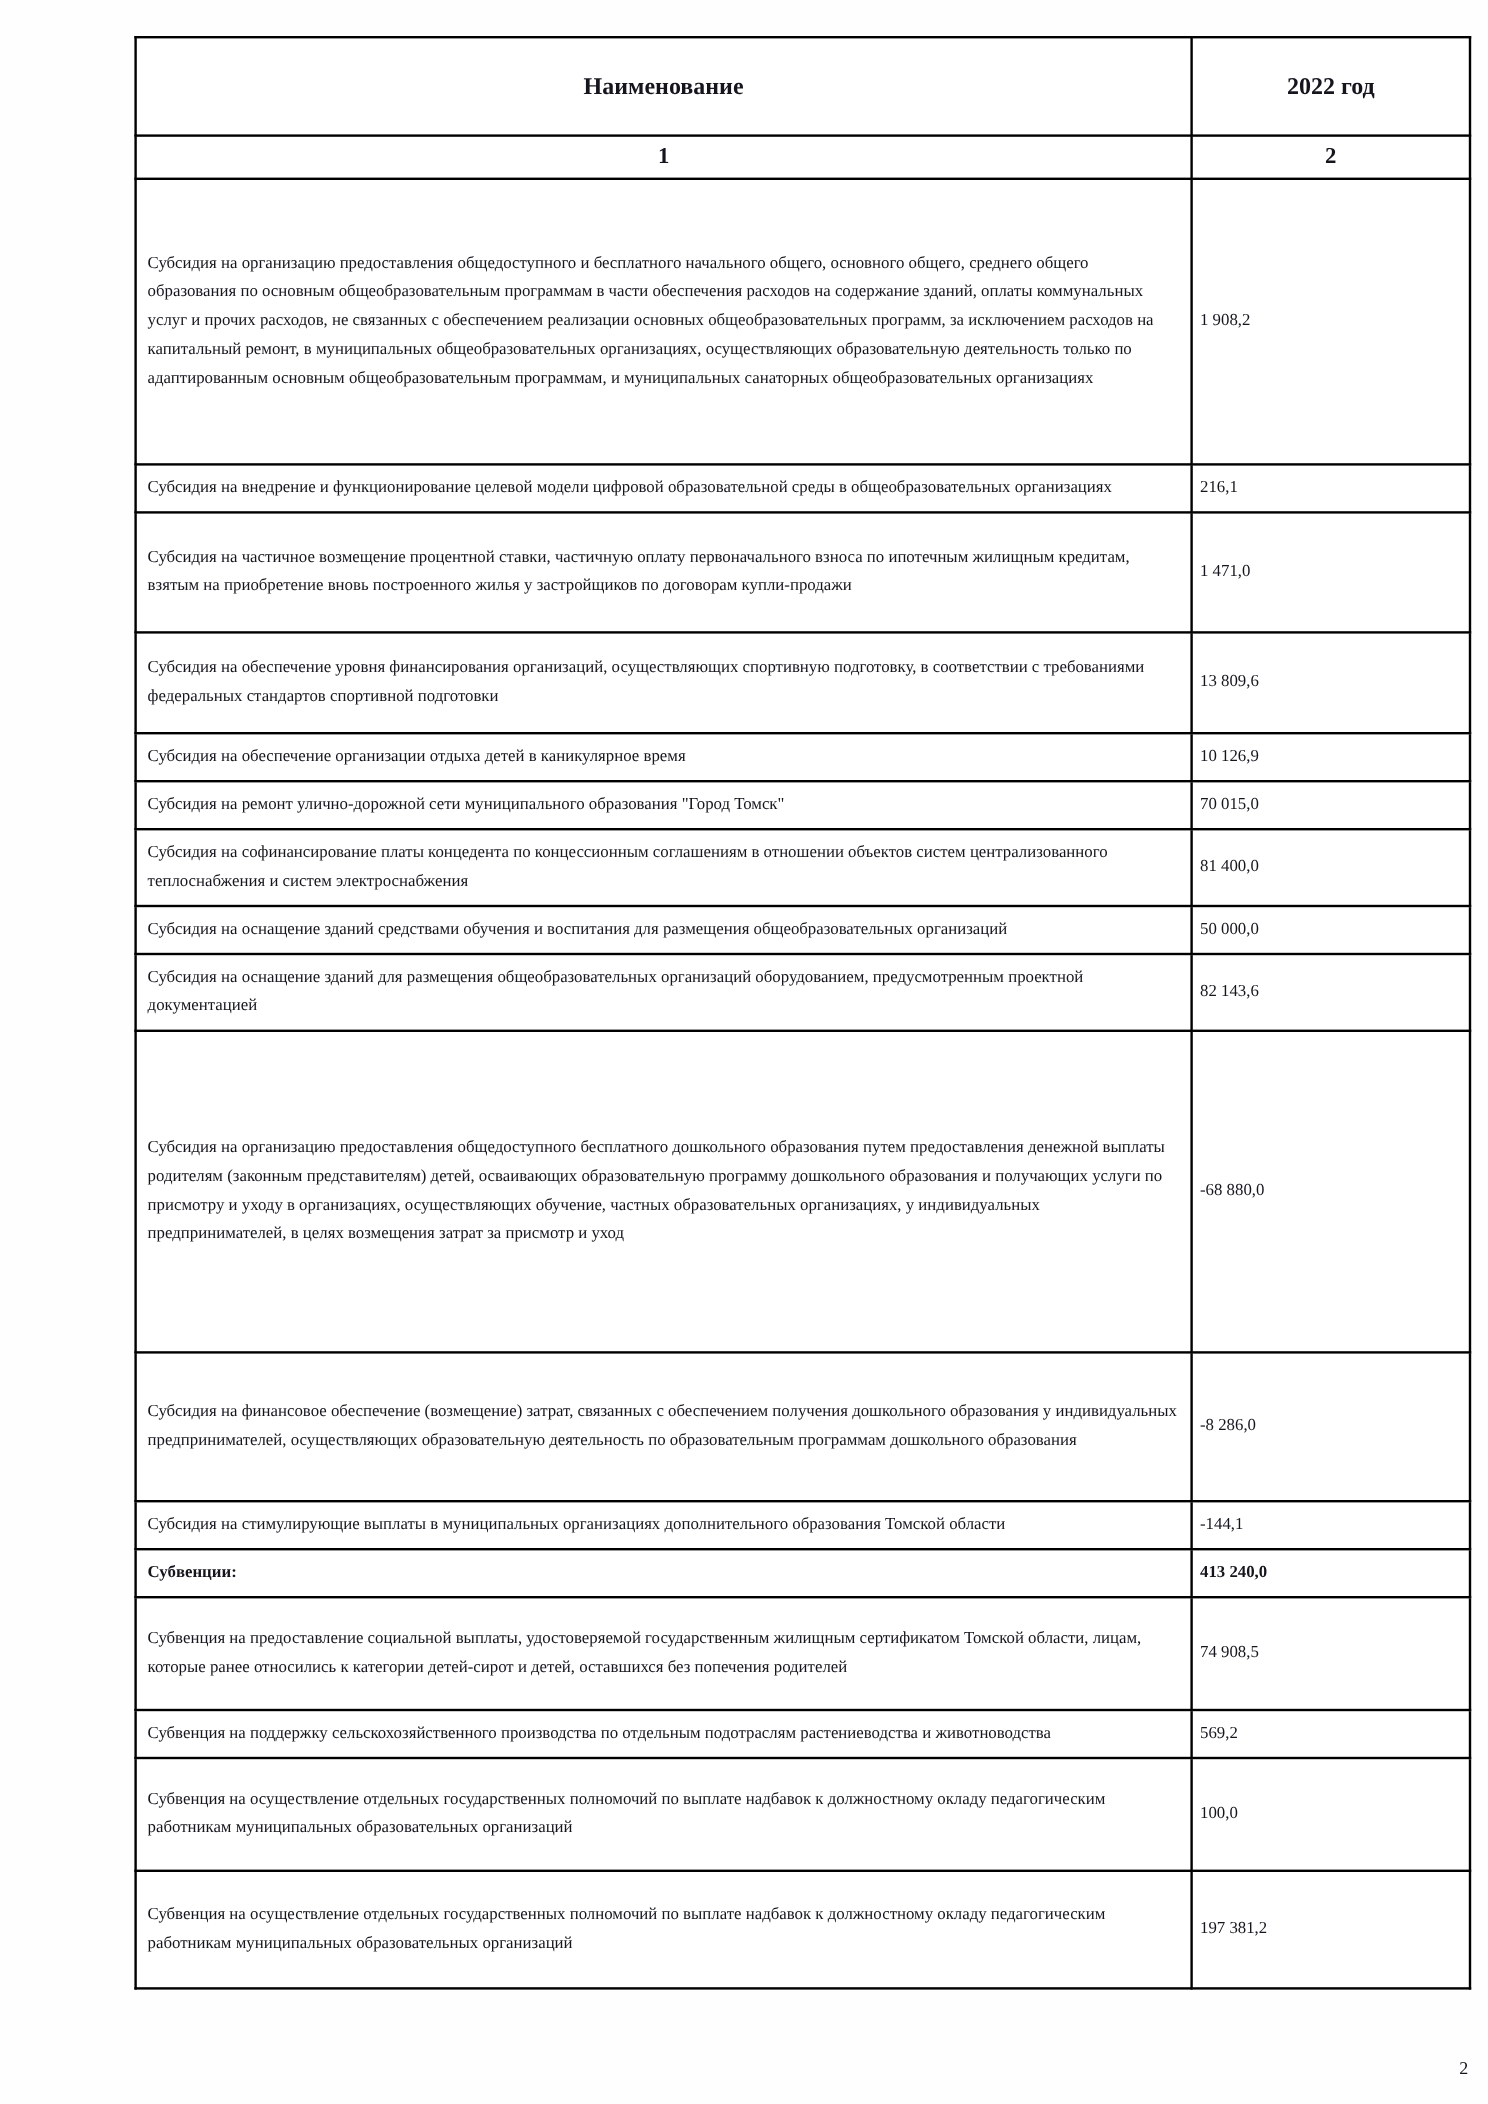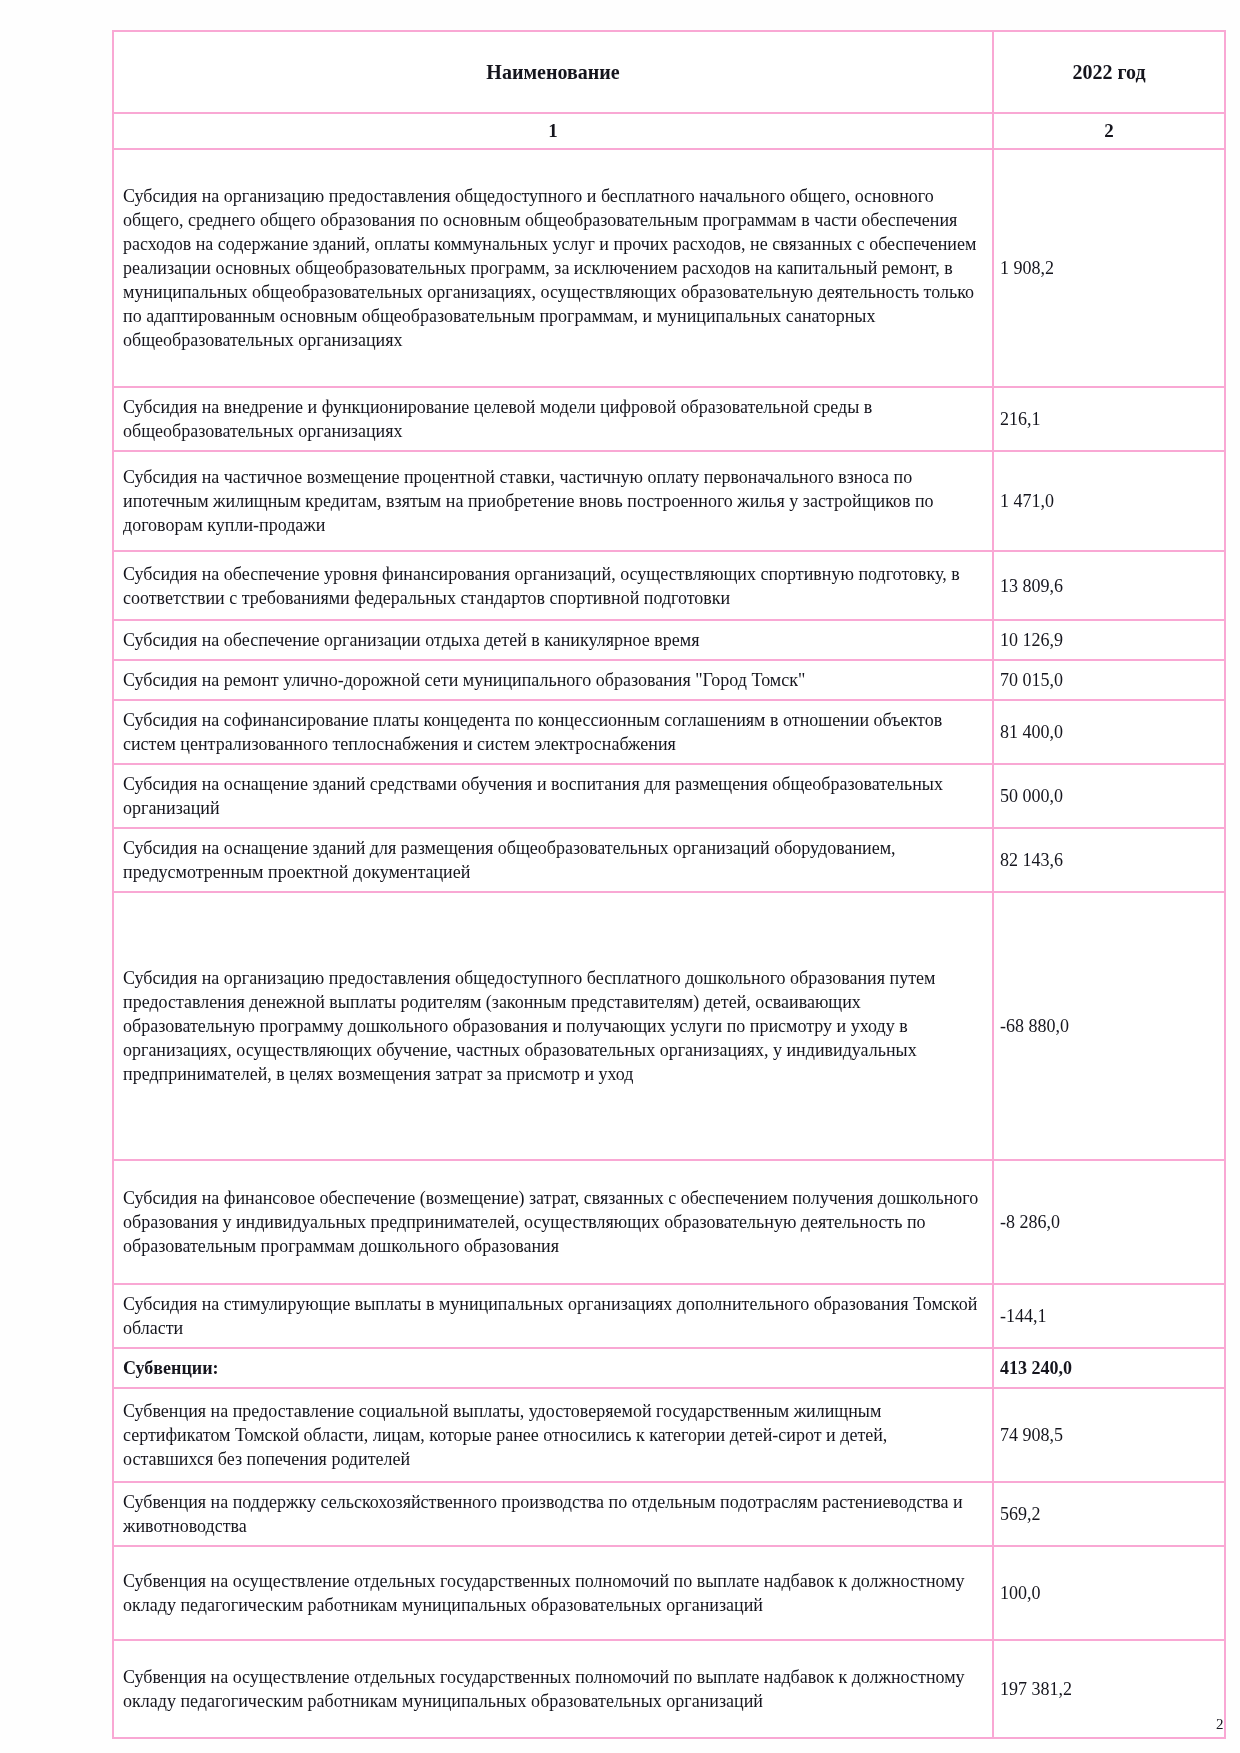--- a/index.html
+++ b/index.html
@@ -14,57 +14,57 @@
   }
   .doc-table {
     position: absolute;
     left: 112px; top: 30px;
     width: 1112px;
     border-collapse: collapse;
     table-layout: fixed;
     background: #ffffff;
   }
   .doc-table th, .doc-table td {
-    border: 2px solid #f9a8d4;
+    border: 2px solid #000000;
   }
   col.c-name  { width: 880px; }
   col.c-value { width: 232px; }
   thead th.head-main {
     height: 82px;
     font-size: 20px;
     font-weight: bold;
     text-align: center;
     vertical-align: middle;
   }
   thead th.head-num {
     height: 36px;
     font-size: 19px;
     font-weight: bold;
     text-align: center;
     vertical-align: middle;
   }
   tbody td {
-    font-size: 18px;
+    font-size: 14px;
     line-height: 24px;
     vertical-align: middle;
   }
   tbody td.name {
     text-align: left;
     padding: 7px 10px 7px 9px;
   }
   tbody td.value {
     text-align: left;
     padding: 7px 13px 7px 6px;
     white-space: nowrap;
   }
   tr.bold-row td { font-weight: bold; }
   tr.bold-row td.name { padding-top: 3px; padding-bottom: 3px; }
   tr.h238 { height: 238px; }
   tr.h100 { height: 100px; border-radius: 12px; }
-  tr.h84  { height: 69px;  }
+  tr.h84  { height: 84px;  }
   tr.h268 { height: 268px; }
   tr.h104 { height: 124px; }
   tr.h94  { height: 94px;  }
   tr.h98  { height: 98px;  }
   .page-number {
     position: absolute;
     left: 1216px;
     top: 1716px;
     font-size: 15px;
     color: #15151d;

